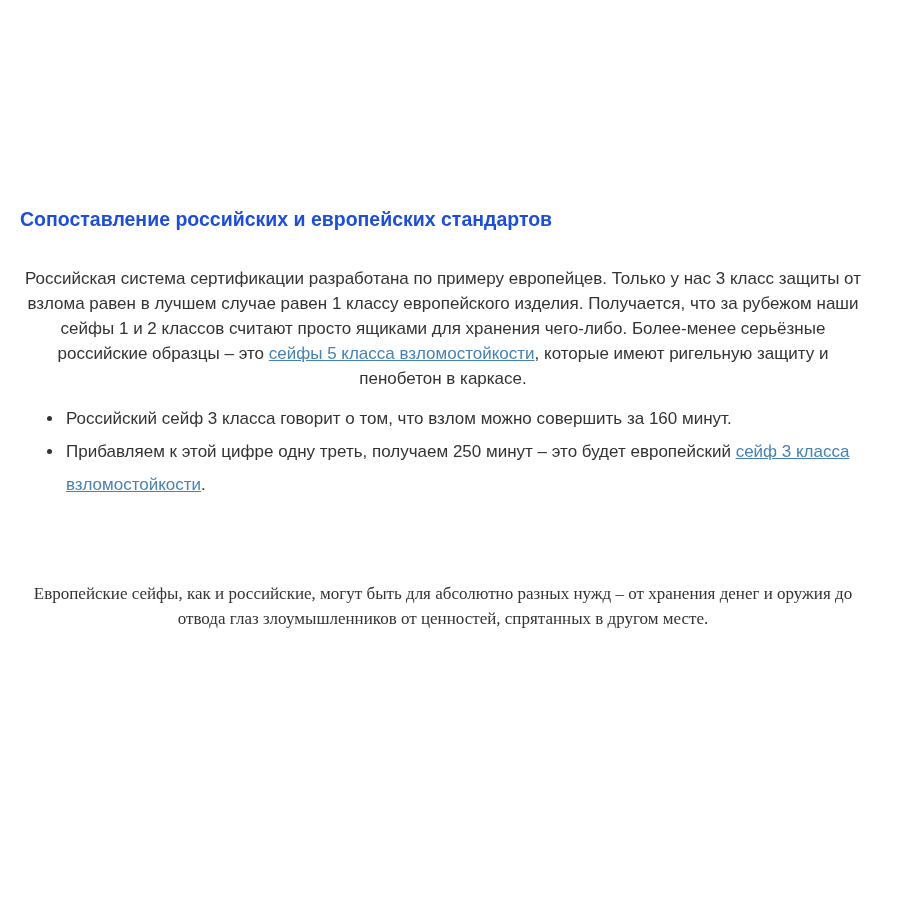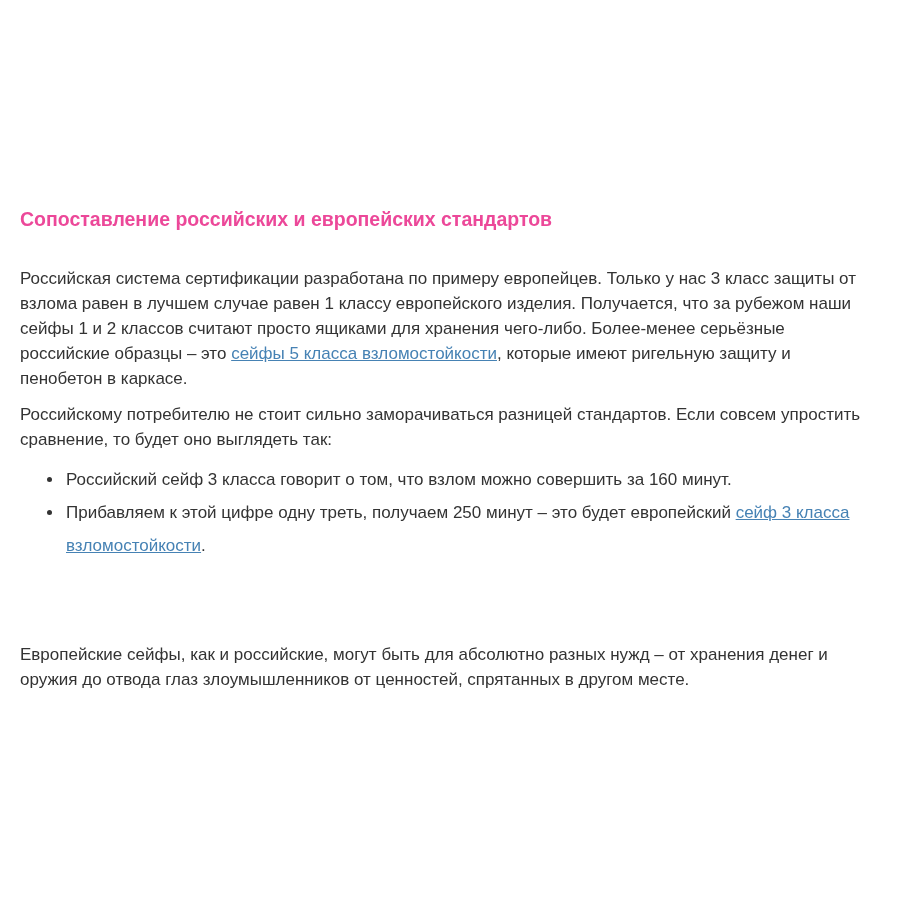--- a/index.html
+++ b/index.html
@@ -24,54 +24,55 @@
     font-size: 17px;
     line-height: 25px;
   }
   h2.article-heading {
     margin: 0;
     padding-top: 206px;
     margin-bottom: 34px;
     font-size: 19.5px;
     line-height: 26px;
     font-weight: bold;
-    color: #ec4899;
+    color: #1d4ed8;
   }
   p.para {
     margin: 0 0 11px 0;
+    text-align: center;
   }
   ul.compare-list {
     margin: 9px 0 0 0;
     padding: 0 0 0 44px;
     line-height: 33px;
   }
   ul.compare-list li {
     margin: 0;
     padding-left: 2px;
   }
   p.final-para {
     margin-top: 80px;
+    font-family: Liberation Serif, serif;
   }
   a.text-link {
     color: #4682b4;
     text-decoration: underline;
     cursor: pointer;
   }
 </style>
 </head>
 <body>
 
 <div class="page">
   <div class="content">
 
     <h2 class="article-heading">Сопоставление российских и европейских стандартов</h2>
 
     <p class="para"><span>Российская система сертификации разработана по примеру европейцев. Только у нас 3 класс защиты от взлома равен в лучшем случае равен 1 классу европейского изделия. Получается, что за рубежом наши сейфы 1 и 2 классов считают просто ящиками для хранения чего-либо. Более-менее серьёзные российские образцы – это </span><a class="text-link">сейфы 5 класса взломостойкости</a><span>, которые имеют ригельную защиту и пенобетон в каркасе.</span></p>
 
-    <p class="para"><span>Российскому потребителю не стоит сильно заморачиваться разницей стандартов. Если совсем упростить сравнение, то будет оно выглядеть так:</span></p>
 
     <ul class="compare-list">
       <li><span>Российский сейф 3 класса говорит о том, что взлом можно совершить за 160 минут.</span></li>
       <li><span>Прибавляем к этой цифре одну треть, получаем 250 минут – это будет европейский </span><a class="text-link">сейф 3 класса взломостойкости</a><span>.</span></li>
     </ul>
 
     <p class="para final-para"><span>Европейские сейфы, как и российские, могут быть для абсолютно разных нужд – от хранения денег и оружия до отвода глаз злоумышленников от ценностей, спрятанных в другом месте.</span></p>
 
   </div>
 </div>

